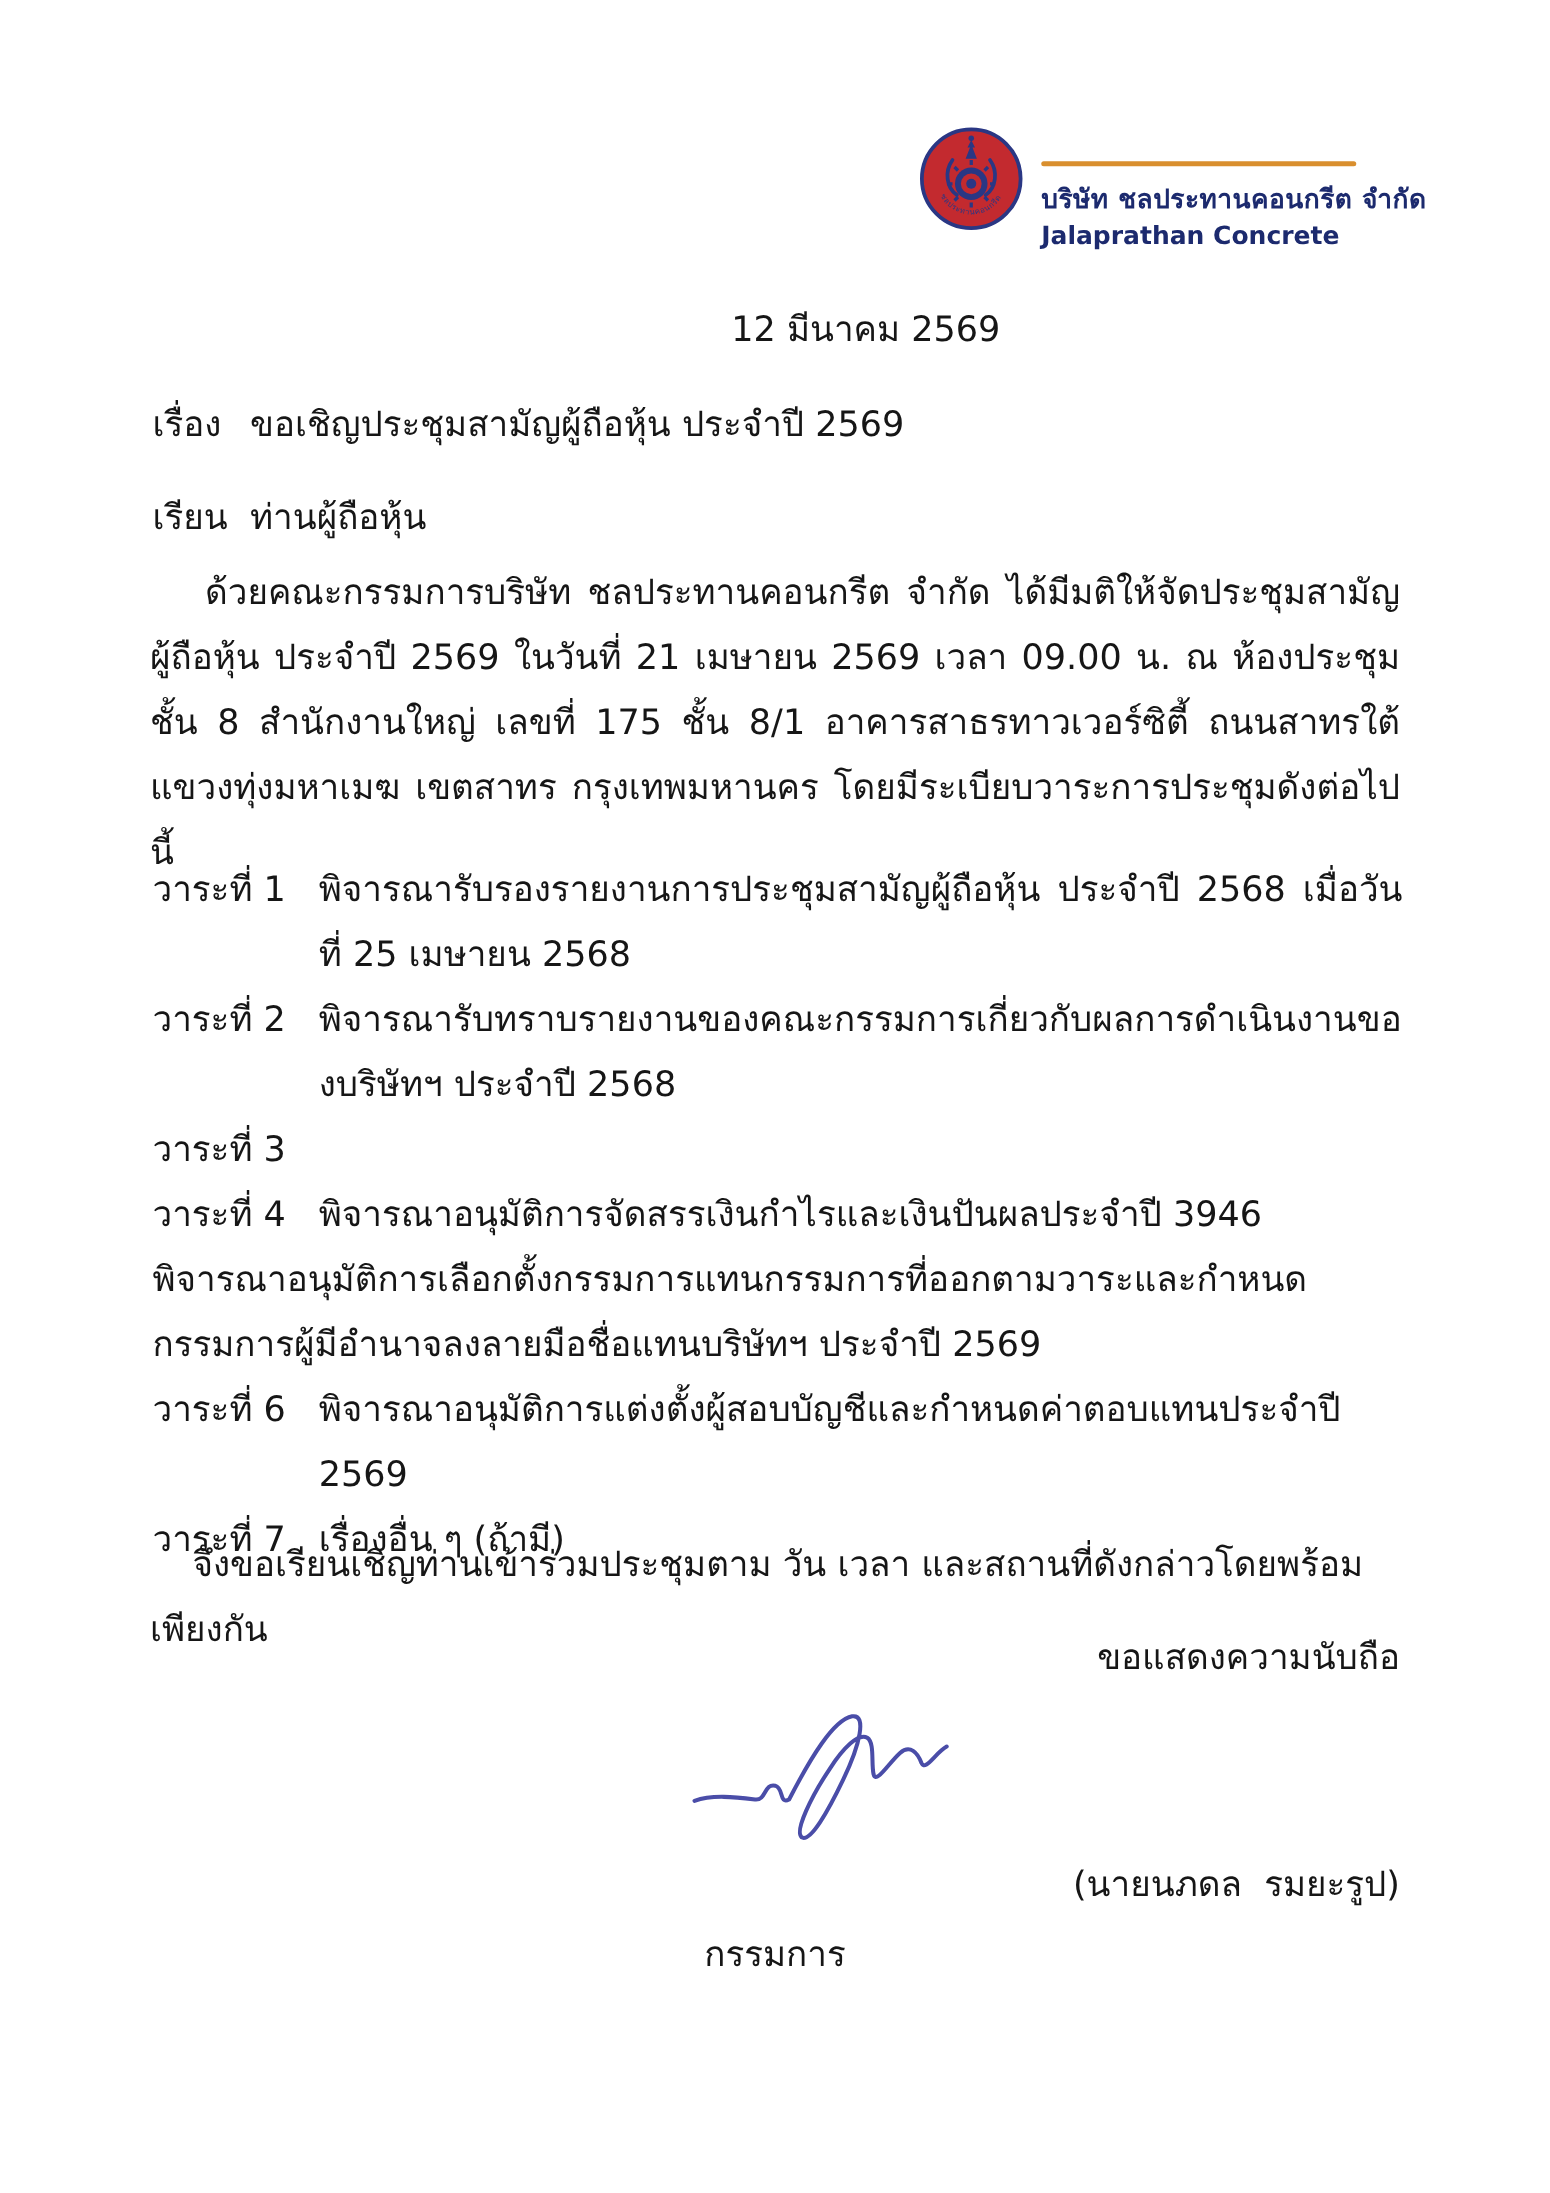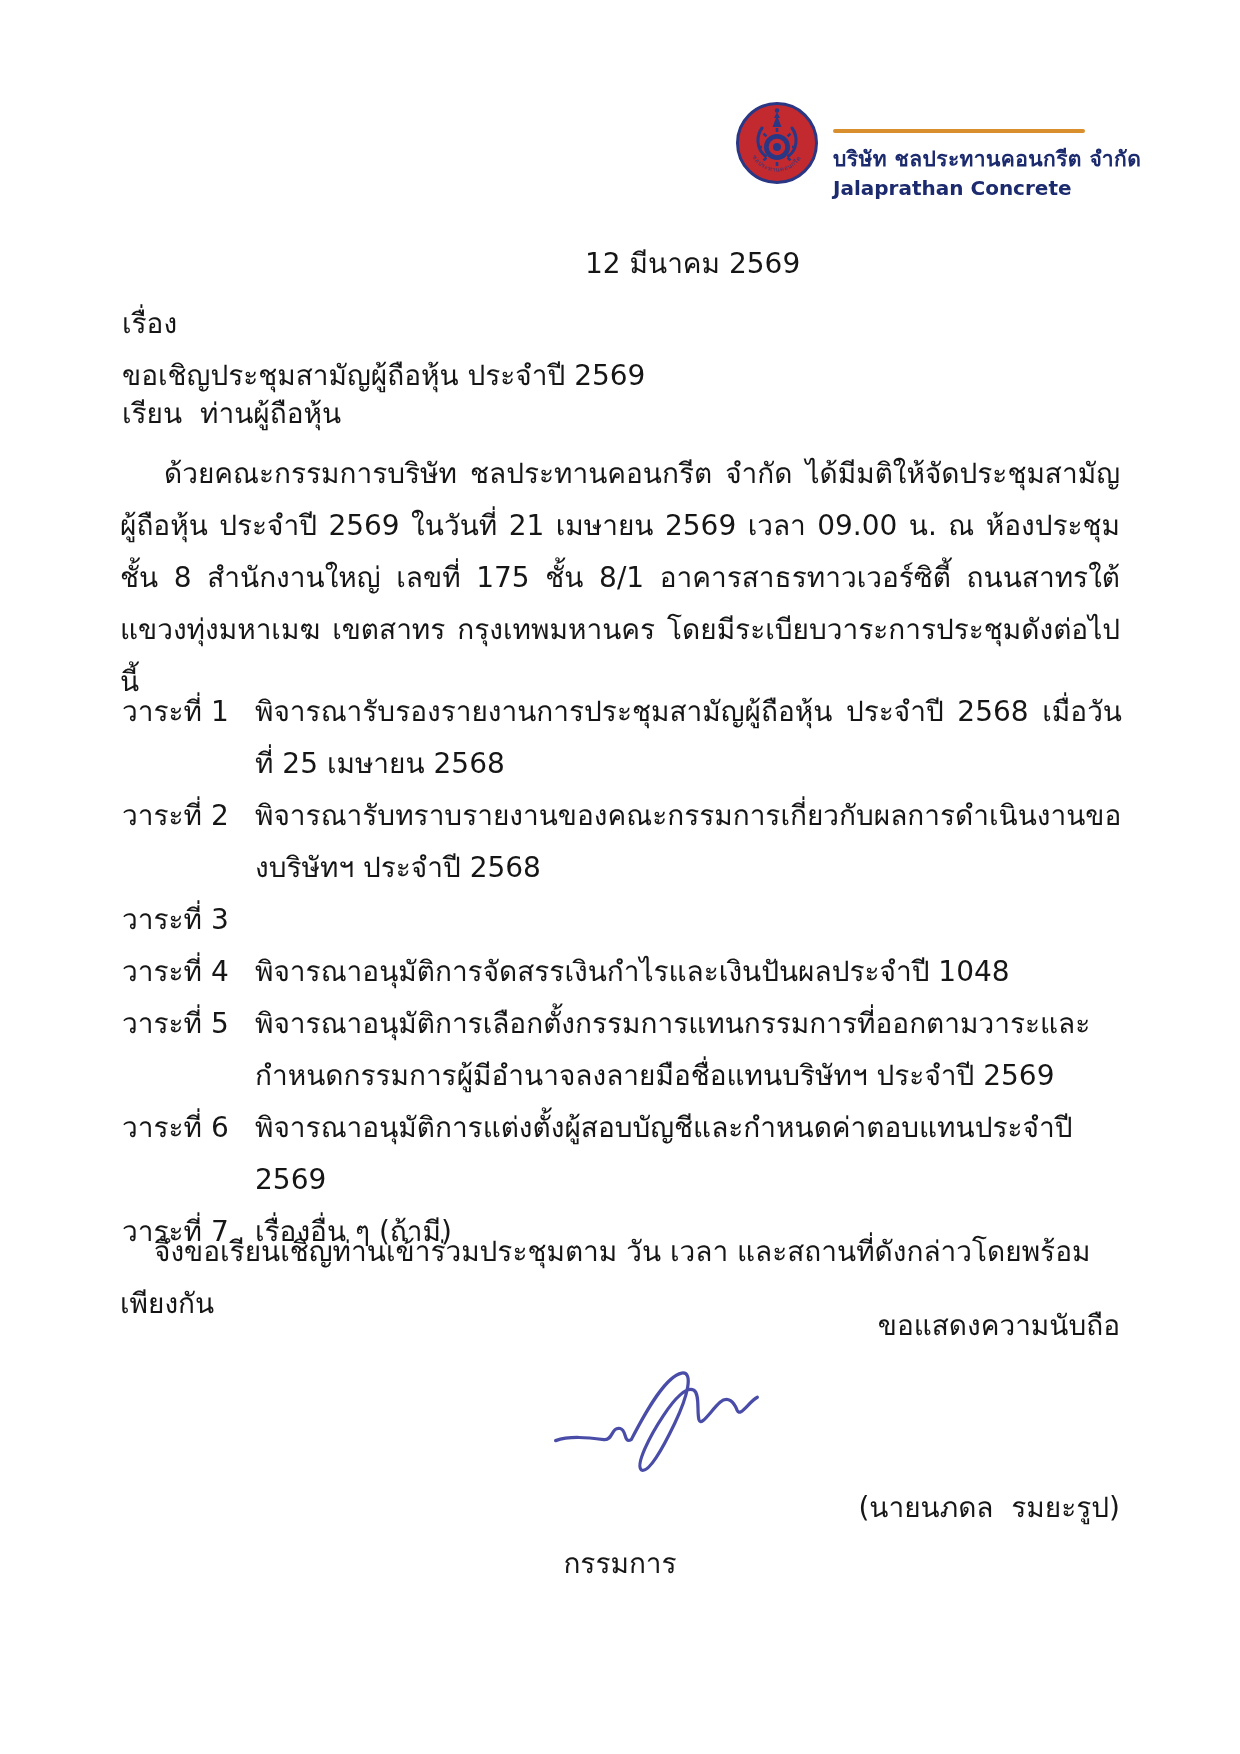--- a/index.html
+++ b/index.html
@@ -16,21 +16,21 @@
   .logo-wrap { position:absolute; left:735px; top:101px; width:84px; height:84px; }
   .header-text { position:absolute; left:833px; top:97px; width:270px;margin-top:32px; }
   .accent-line { width:252px; height:4px; background:#d98f2e; border-radius:2px; }
   .company-th { margin-top:9px; font-size:21px; font-weight:bold; color:#1c2a6e; letter-spacing:0.4px; white-space:nowrap; }
   .company-en { margin-top:1px; font-size:20px; font-weight:bold; color:#1c2a6e; white-space:nowrap; }
 
   
   .txt { font-size:28px; line-height:52px; }
 
   .date-line   { position:absolute; left:585px; top:238px; }
-  .subject-row { position:absolute; left:122px; top:298px; display:flex; width:1000px;flex-direction:column; }
+  .subject-row { position:absolute; left:122px; top:314px; display:flex; width:1000px; }
   .to-row      { position:absolute; left:122px; top:388px; display:flex; width:1000px; }
   .row-label   { width:78px; flex-shrink:0; }
 
   .body-par {
     position:absolute; left:120px; top:448px; width:1000px;
     text-indent:44px; text-align:justify;
   }
 
   .agenda { position:absolute; left:122px; top:686px; width:1000px; }
   .agenda-row { display:flex; }
@@ -107,24 +107,23 @@
     </div>
     <div class="agenda-row">
       <span class="agenda-label">วาระที่ 2</span>
       <span class="agenda-text">พิจารณารับทราบรายงานของคณะกรรมการเกี่ยวกับผลการดำเนินงานของบริษัทฯ ประจำปี 2568</span>
     </div>
     <div class="agenda-row">
       <span class="agenda-label">วาระที่ 3</span>
     </div>
     <div class="agenda-row">
       <span class="agenda-label">วาระที่ 4</span>
-      <span class="agenda-text">พิจารณาอนุมัติการจัดสรรเงินกำไรและเงินปันผลประจำปี 1048</span>
+      <span class="agenda-text">พิจารณาอนุมัติการจัดสรรเงินกำไรและเงินปันผลประจำปี 3946</span>
     </div>
     <div class="agenda-row">
-      <span class="agenda-label">วาระที่ 5</span>
       <span class="agenda-text">พิจารณาอนุมัติการเลือกตั้งกรรมการแทนกรรมการที่ออกตามวาระและกำหนดกรรมการผู้มีอำนาจลงลายมือชื่อแทนบริษัทฯ ประจำปี 2569</span>
     </div>
     <div class="agenda-row">
       <span class="agenda-label">วาระที่ 6</span>
       <span class="agenda-text">พิจารณาอนุมัติการแต่งตั้งผู้สอบบัญชีและกำหนดค่าตอบแทนประจำปี 2569</span>
     </div>
     <div class="agenda-row">
       <span class="agenda-label">วาระที่ 7</span>
       <span class="agenda-text">เรื่องอื่น ๆ (ถ้ามี)</span>
     </div>

